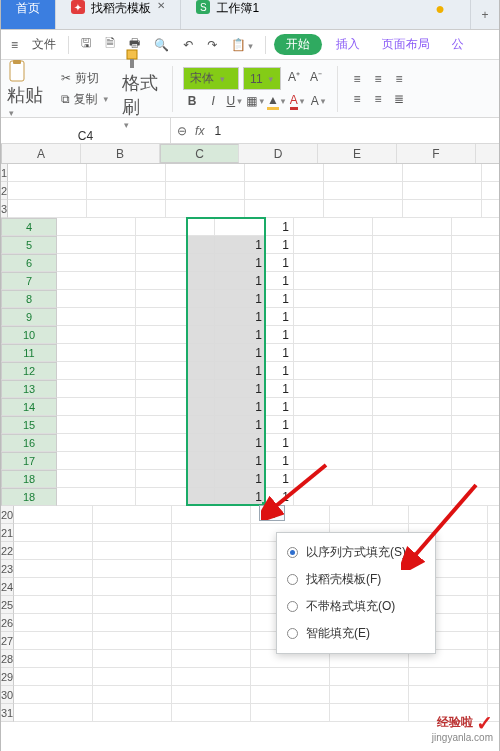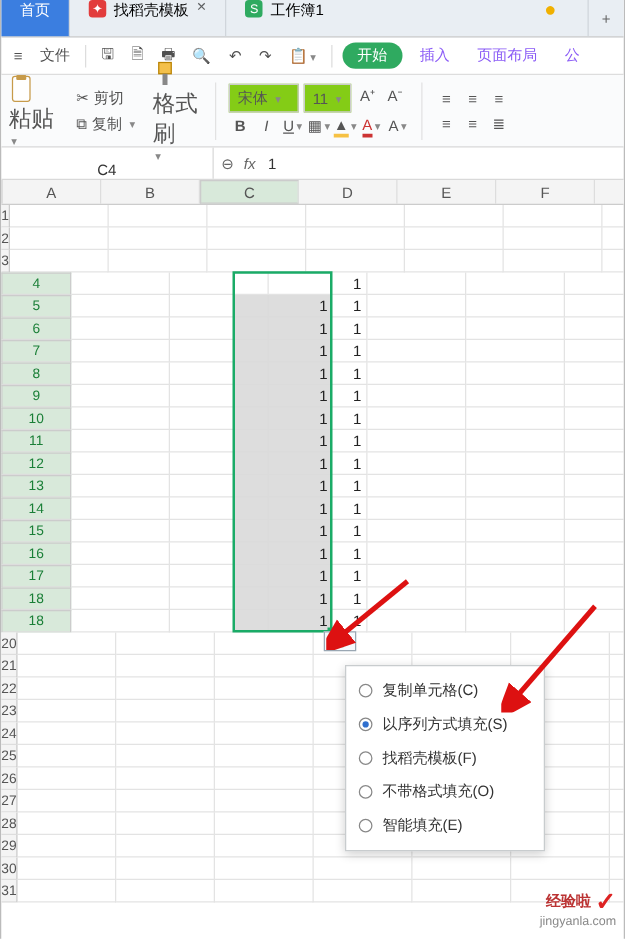--- a/index.html
+++ b/index.html
@@ -564,24 +564,20 @@
   <svg class="smart-ico" viewBox="0 0 10 10">
       <rect x="0" y="0" width="4" height="4" fill="#4c6"></rect>
       <rect x="6" y="0" width="4" height="4" fill="#4c6"></rect>
       <rect x="0" y="6" width="4" height="4" fill="#4c6"></rect>
       <rect x="6" y="6" width="4" height="4" fill="#4c6"></rect>
     </svg>
 </div>
 
 <div class="menu">
   <div class="mi">
-      <span class="radio"></span>
-      <span>复制单元格(C)</span>
-    </div>
-  <div class="mi">
       <span class="radio on"></span>
       <span>以序列方式填充(S)</span>
     </div>
   <div class="mi">
       <span class="radio"></span>
       <span>找稻壳模板(F)</span>
     </div>
   <div class="mi">
       <span class="radio"></span>
       <span>不带格式填充(O)</span>

